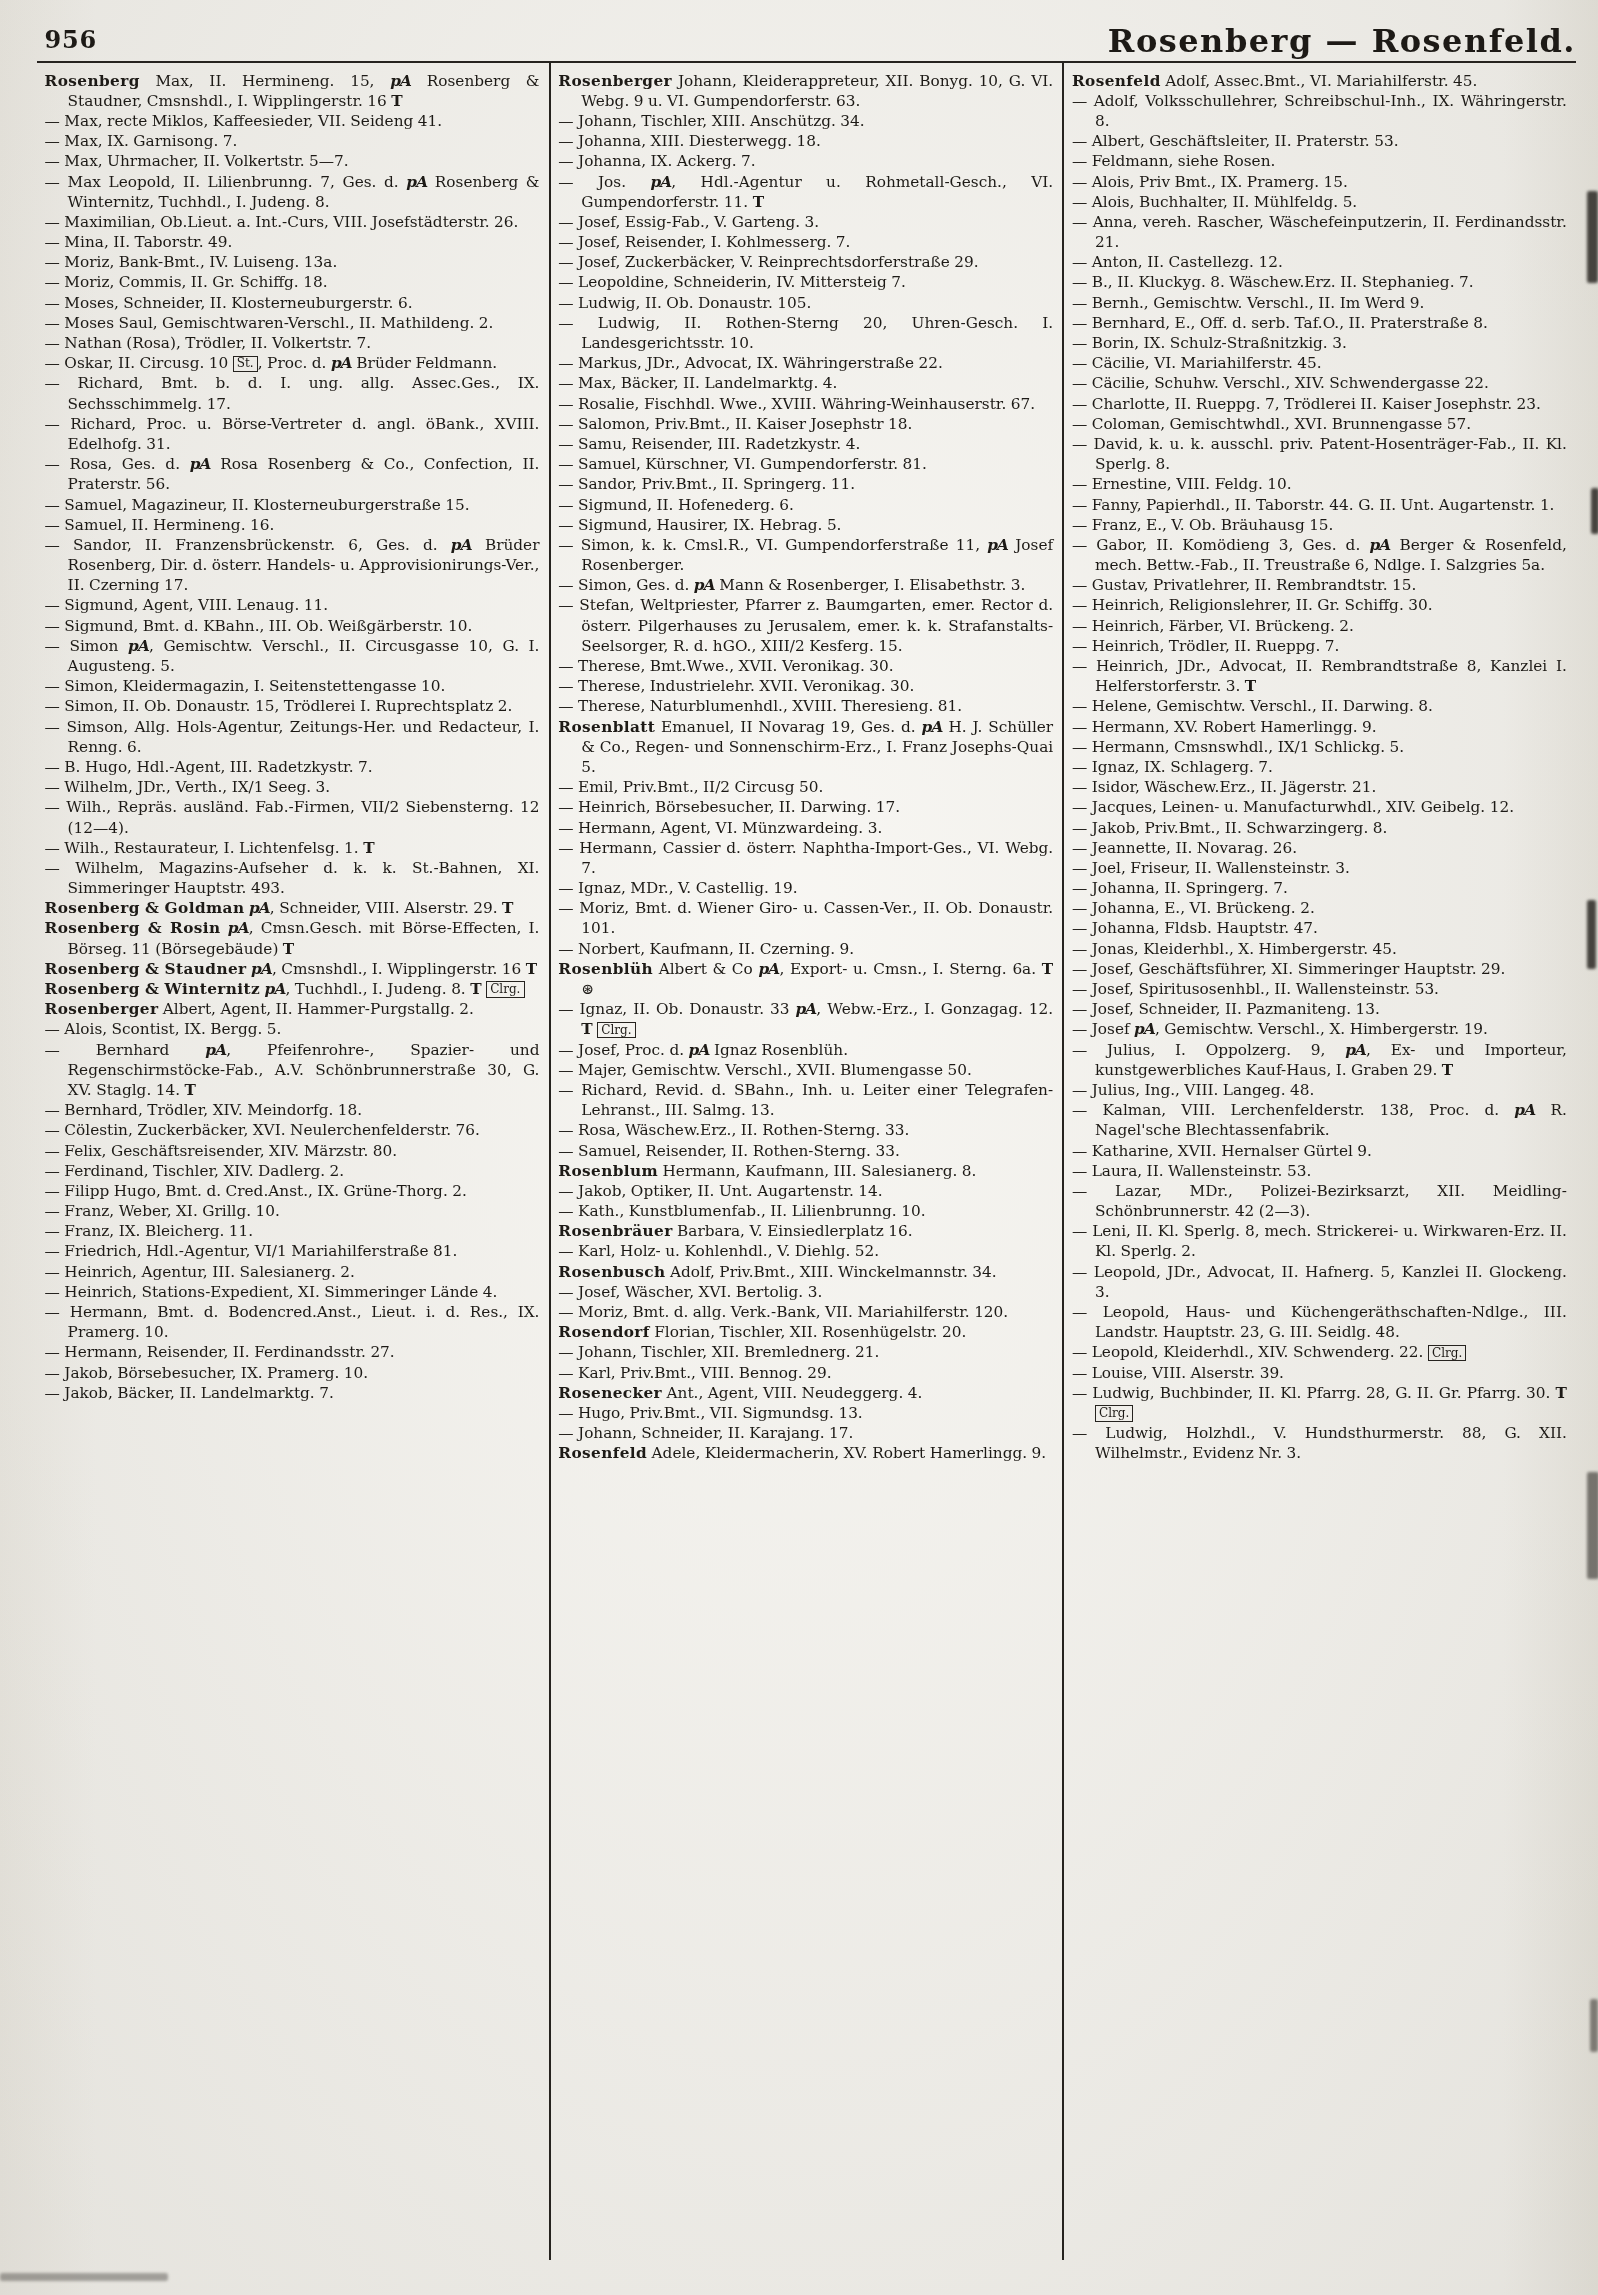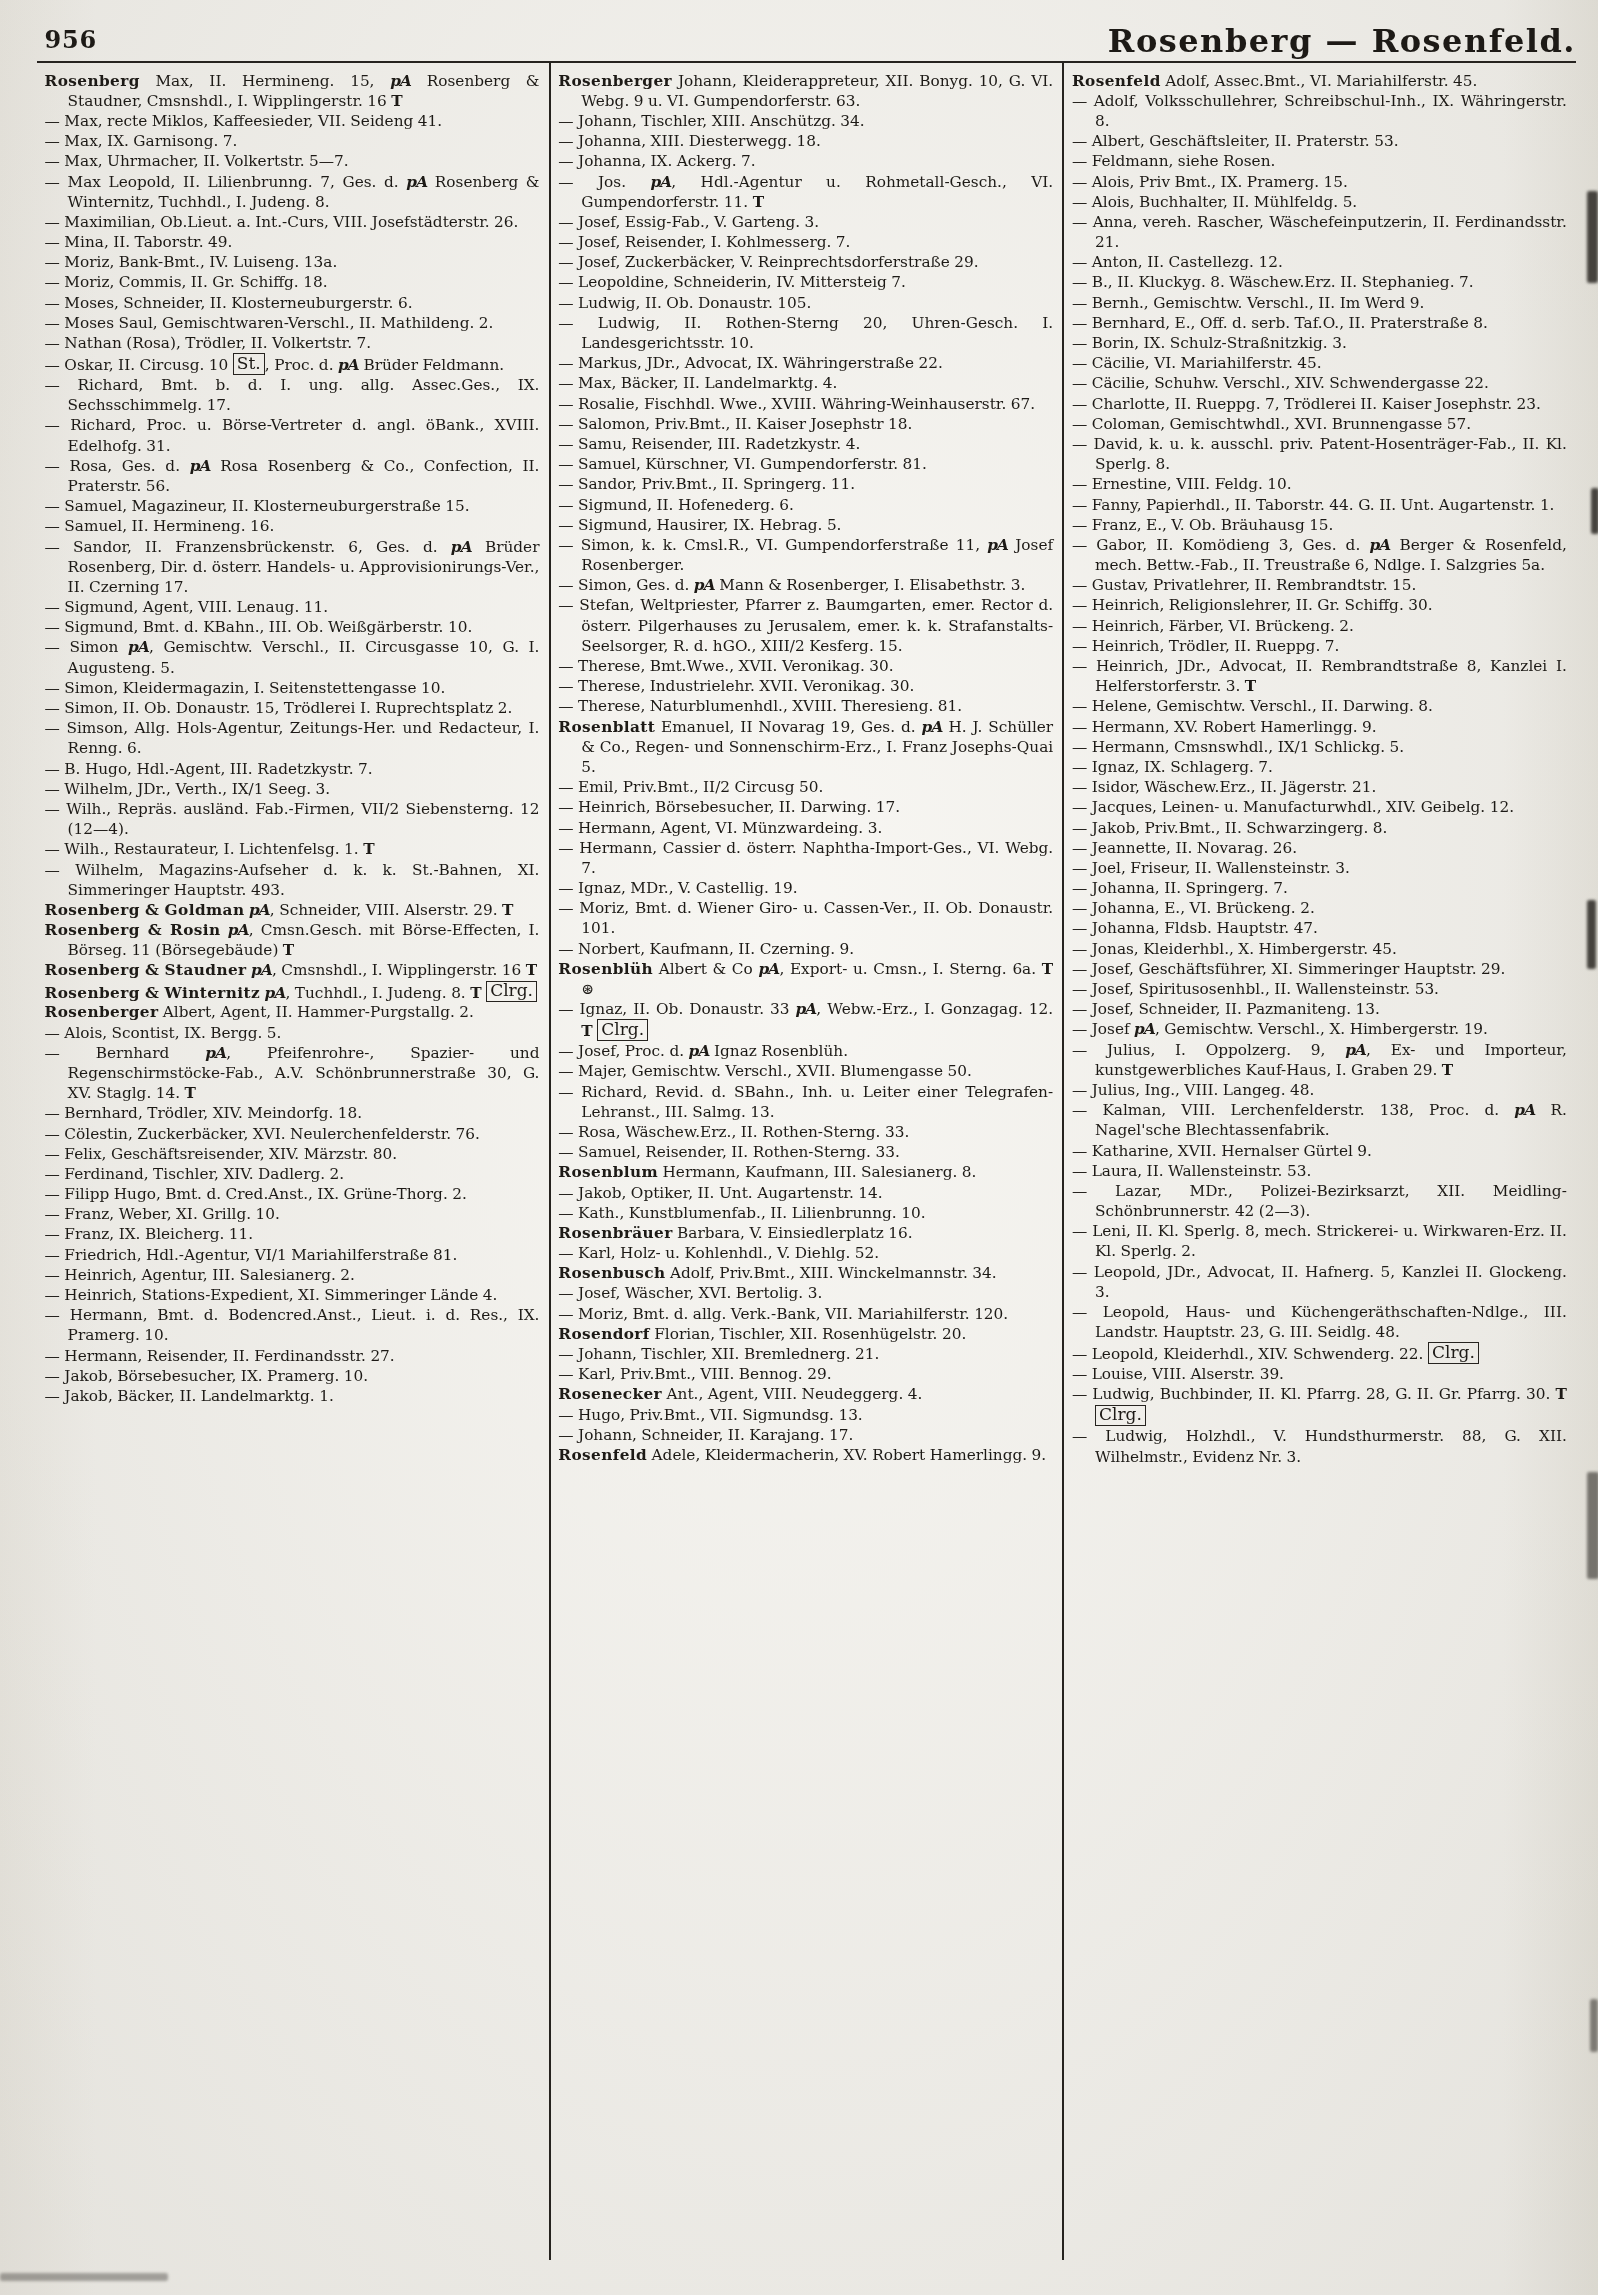--- a/index.html
+++ b/index.html
@@ -49,21 +49,21 @@
     text-align:justify;
     padding-left:23px;
     text-indent:-23px;
     word-spacing:-0.4px;
   }
   .entry b.lead{ font-weight:bold; letter-spacing:0.4px; }
   .tmark{ font-weight:bold; }
   .box{
     display:inline-block;
     border:1.5px solid #26231f;
-    font-size:17px;
+    font-size:12px;
     line-height:1;
     padding:0.8px 3.1px 1.5px 3.1px;
     text-indent:0;
     vertical-align:0.8px;
   }
   .firm{
     font-weight:bold;
     font-style:italic;
     letter-spacing:-0.8px;
   }
@@ -128,21 +128,21 @@
         <p class="entry">— Ferdinand, Tischler, XIV. Dadlerg. 2.</p>
         <p class="entry">— Filipp Hugo, Bmt. d. Cred.Anst., IX. Grüne-Thorg. 2.</p>
         <p class="entry">— Franz, Weber, XI. Grillg. 10.</p>
         <p class="entry">— Franz, IX. Bleicherg. 11.</p>
         <p class="entry">— Friedrich, Hdl.-Agentur, VI/1 Mariahilferstraße 81.</p>
         <p class="entry">— Heinrich, Agentur, III. Salesianerg. 2.</p>
         <p class="entry">— Heinrich, Stations-Expedient, XI. Simmeringer Lände 4.</p>
         <p class="entry">— Hermann, Bmt. d. Bodencred.Anst., Lieut. i. d. Res., IX. Pramerg. 10.</p>
         <p class="entry">— Hermann, Reisender, II. Ferdinandsstr. 27.</p>
         <p class="entry">— Jakob, Börsebesucher, IX. Pramerg. 10.</p>
-        <p class="entry">— Jakob, Bäcker, II. Landelmarktg. 1.</p>
+        <p class="entry">— Jakob, Bäcker, II. Landelmarktg. 7.</p>
       </div>
     <div class="col">
         <p class="entry"><b class="lead">Rosenberger</b> Johann, Kleiderappreteur, XII. Bonyg. 10, G. VI. Webg. 9 u. VI. Gumpendorferstr. 63.</p>
         <p class="entry">— Johann, Tischler, XIII. Anschützg. 34.</p>
         <p class="entry">— Johanna, XIII. Diesterwegg. 18.</p>
         <p class="entry">— Johanna, IX. Ackerg. 7.</p>
         <p class="entry">— Jos. <span class="firm">pA</span>, Hdl.-Agentur u. Rohmetall-Gesch., VI. Gumpendorferstr. 11. <span class="tmark">T</span></p>
         <p class="entry">— Josef, Essig-Fab., V. Garteng. 3.</p>
         <p class="entry">— Josef, Reisender, I. Kohlmesserg. 7.</p>
         <p class="entry">— Josef, Zuckerbäcker, V. Reinprechtsdorferstraße 29.</p>

